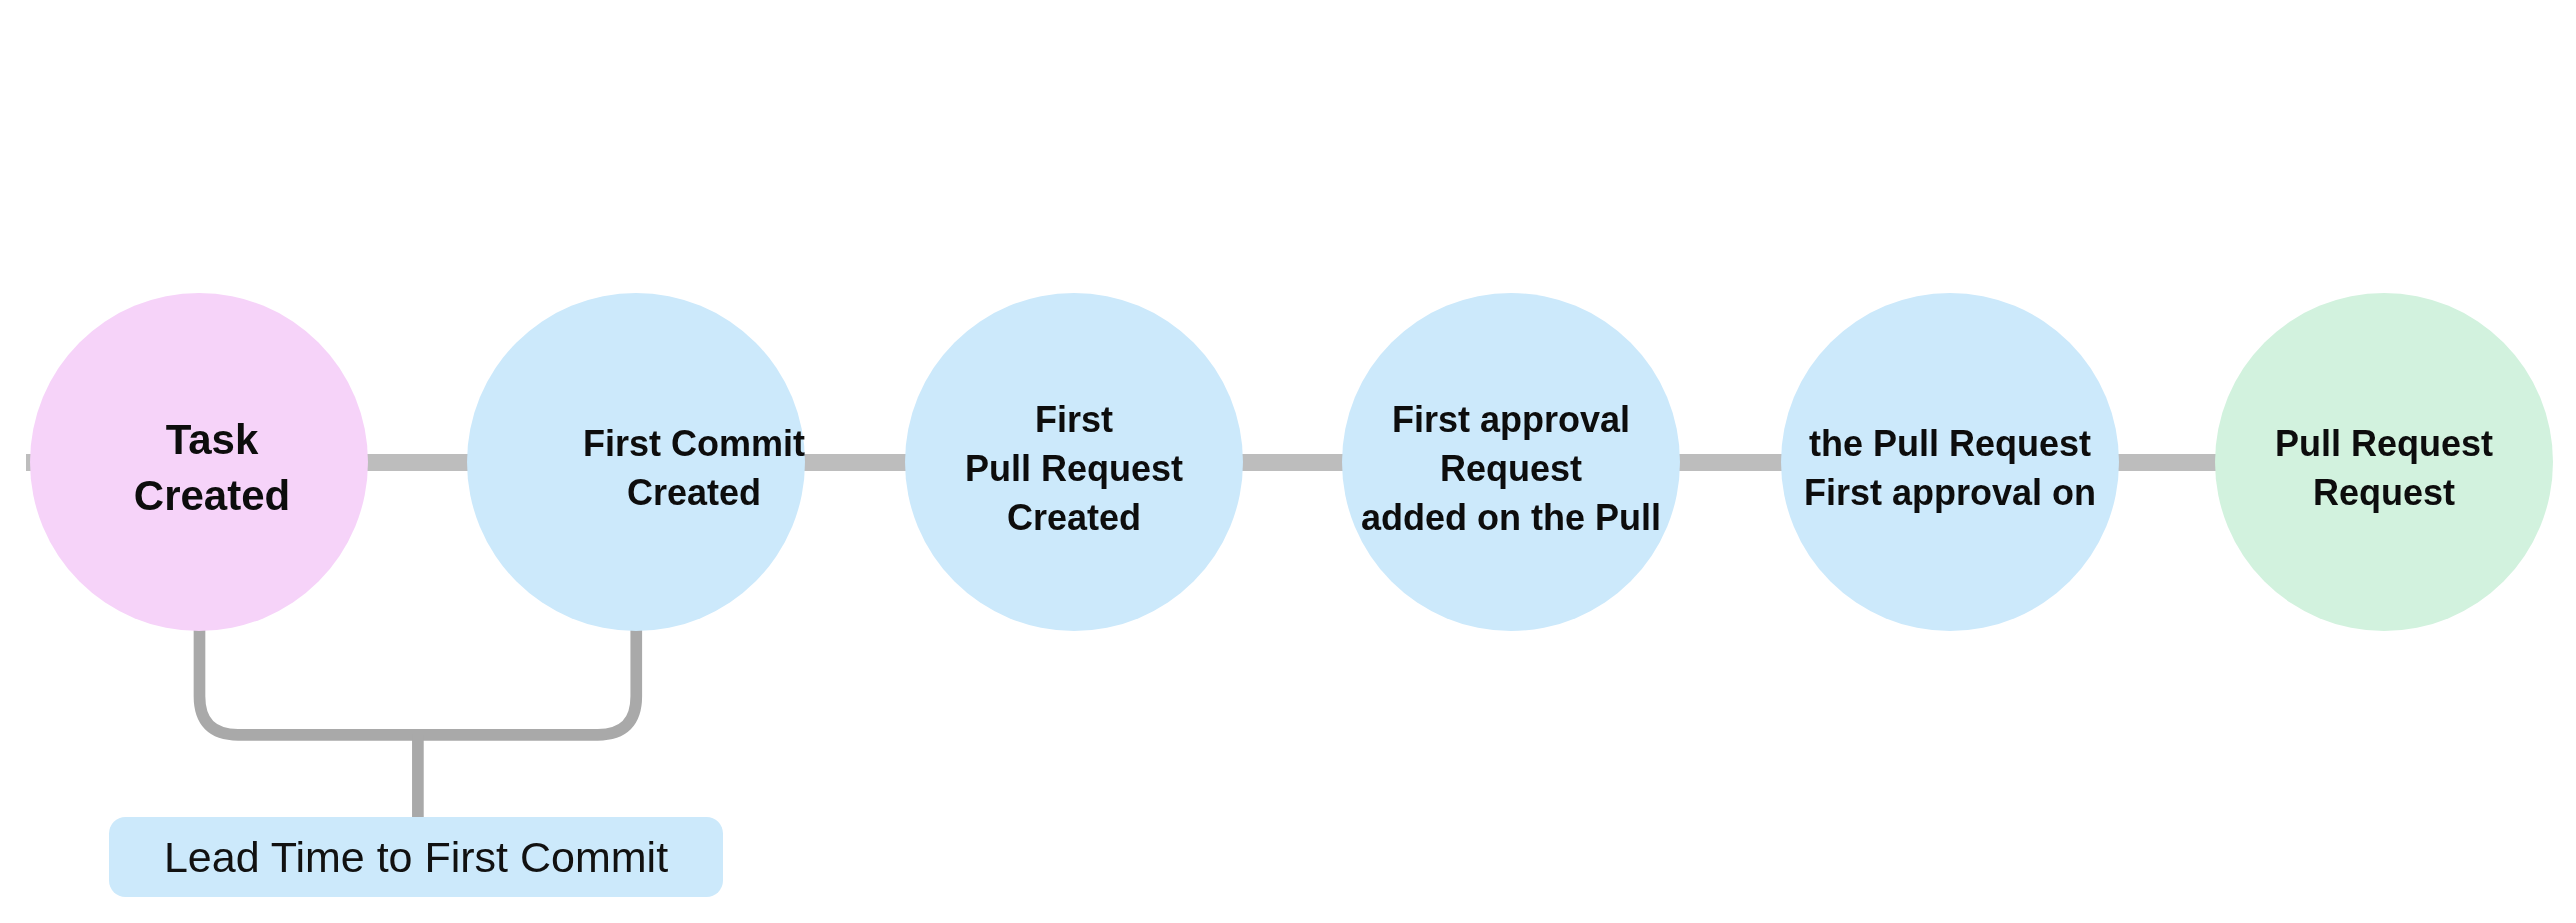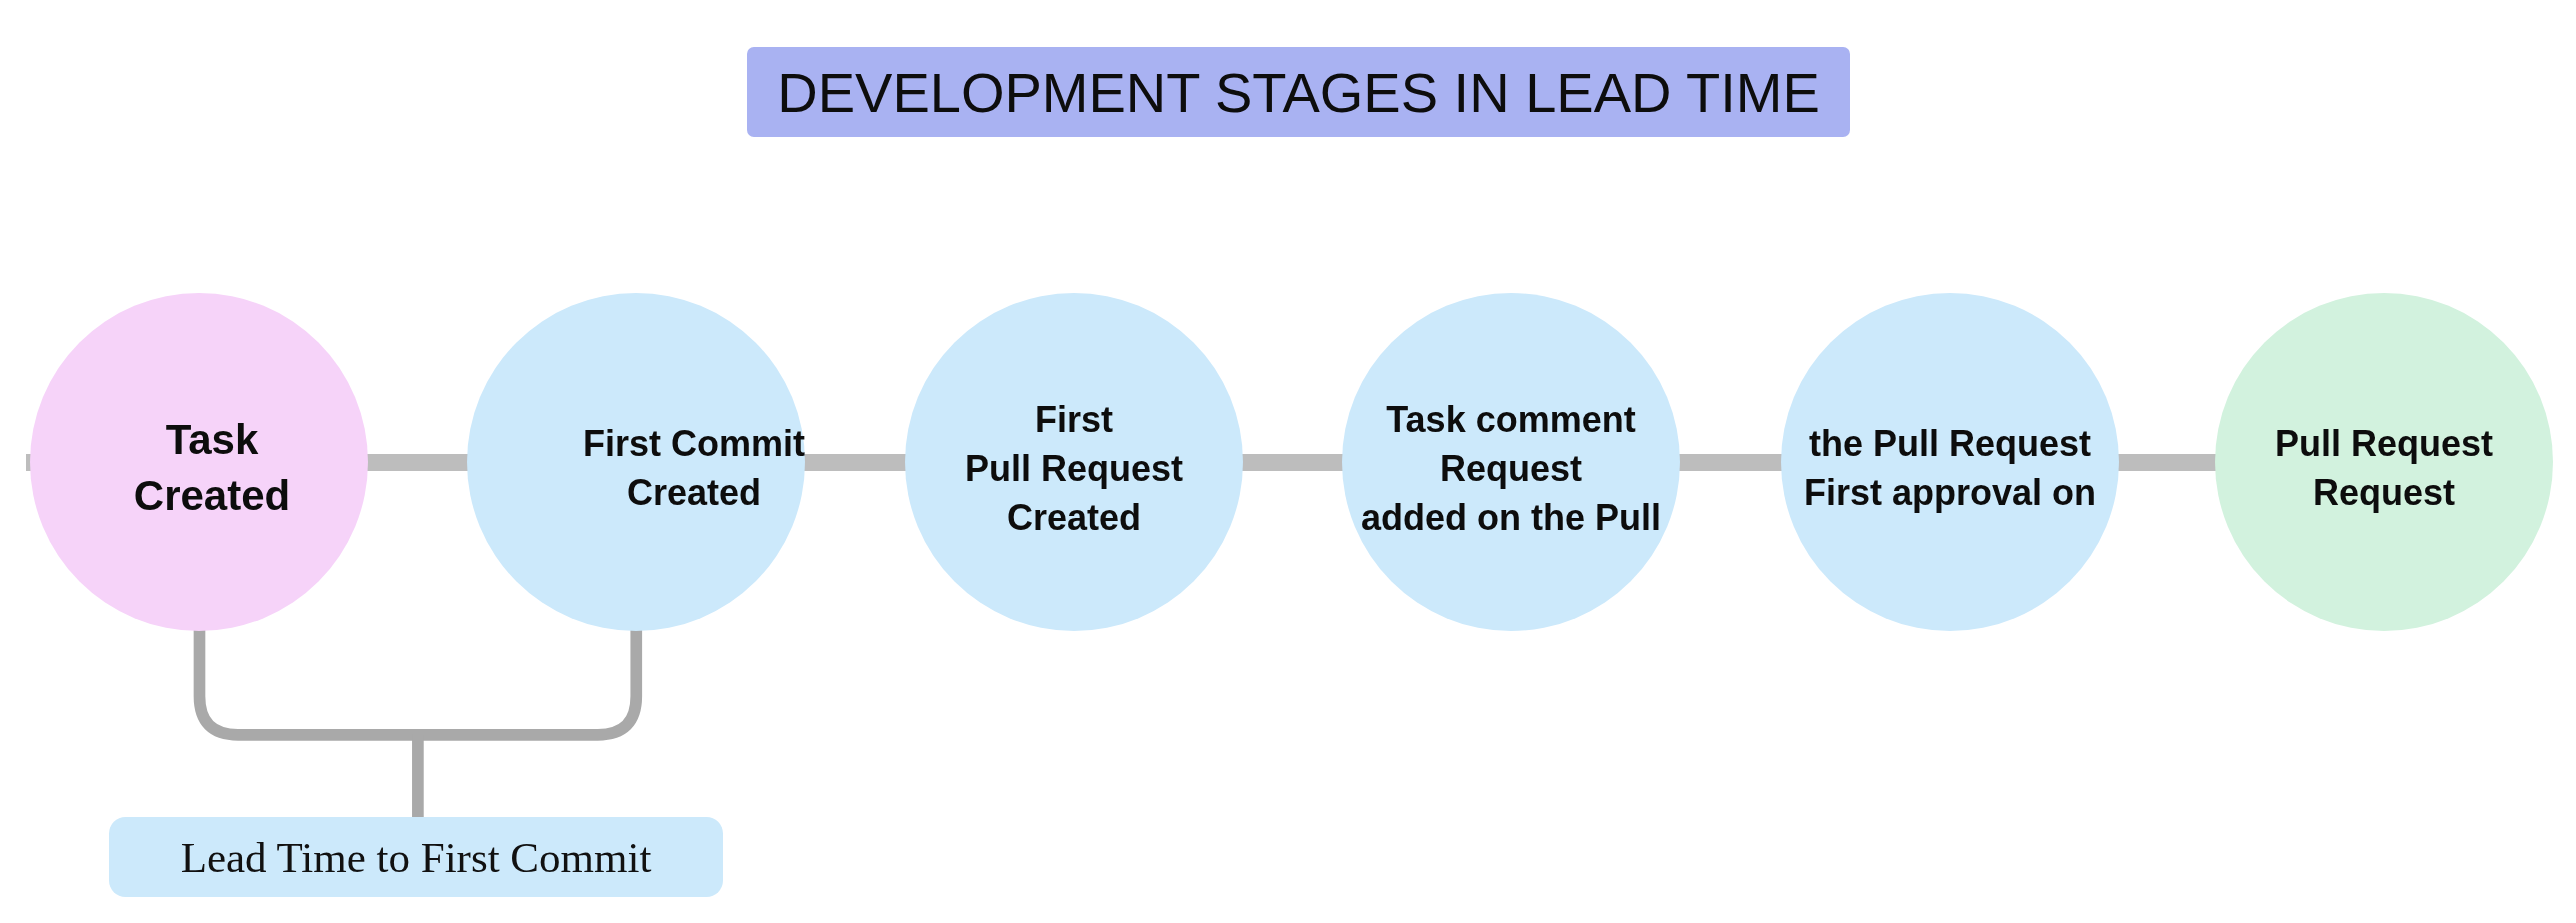--- a/index.html
+++ b/index.html
@@ -99,35 +99,32 @@
     top: 817px;
     width: 614px;
     height: 80px;
     border-radius: 16.5px;
     display: flex;
     align-items: center;
     justify-content: center;
     z-index: 2;
   }
   .lead-text {
-    font-family: Liberation Serif, serif;
+    font-family: Liberation Sans, sans-serif;
     font-size: 43px;
     font-weight: 400;
     color: #111111;
     white-space: nowrap;
   }
 </style>
 </head>
 <body>
 
 <div class="canvas">
 
-  <div class="title-banner" style="background-color: rgb(169, 178, 242);">
-    <span class="title-text">DEVELOPMENT STAGES IN LEAD TIME</span>
-  </div>
 
   <div class="connector" style="background-color: rgb(189, 189, 189);"></div>
 
   <svg class="bracket-svg" viewBox="0 0 3750 1344" xmlns="http://www.w3.org/2000/svg">
     <path d="M 290 880 L 290 1014 Q 290 1070 346 1070 L 870 1070 Q 926 1070 926 1014 L 926 880" fill="none" stroke="#a9a9a9" stroke-width="17" style="stroke: rgb(169, 169, 169);"></path>
     <path d="M 608 1070 L 608 1192" fill="none" stroke="#a9a9a9" stroke-width="17" style="stroke: rgb(169, 169, 169);"></path>
   </svg>
 
   <div class="circle large" style="left: 30px; background-color: rgb(246, 211, 249);">
     <div class="label">
@@ -146,21 +143,21 @@
   <div class="circle" style="left: 905px; background-color: rgb(204, 233, 251); align-items: center;">
     <div class="label">
       <span>First</span>
       <span>Pull Request</span>
       <span>Created</span>
     </div>
   </div>
 
   <div class="circle" style="left: 1342px; background-color: rgb(204, 233, 251);">
     <div class="label">
-      <span>Task comment</span>
+      <span>First approval</span>
       <span>Request</span>
       <span>added on the Pull</span>
     </div>
   </div>
 
   <div class="circle" style="left: 1781px; background-color: rgb(204, 233, 251);">
     <div class="label">
       <span>the Pull Request</span>
       <span>First approval on</span>
     </div>

